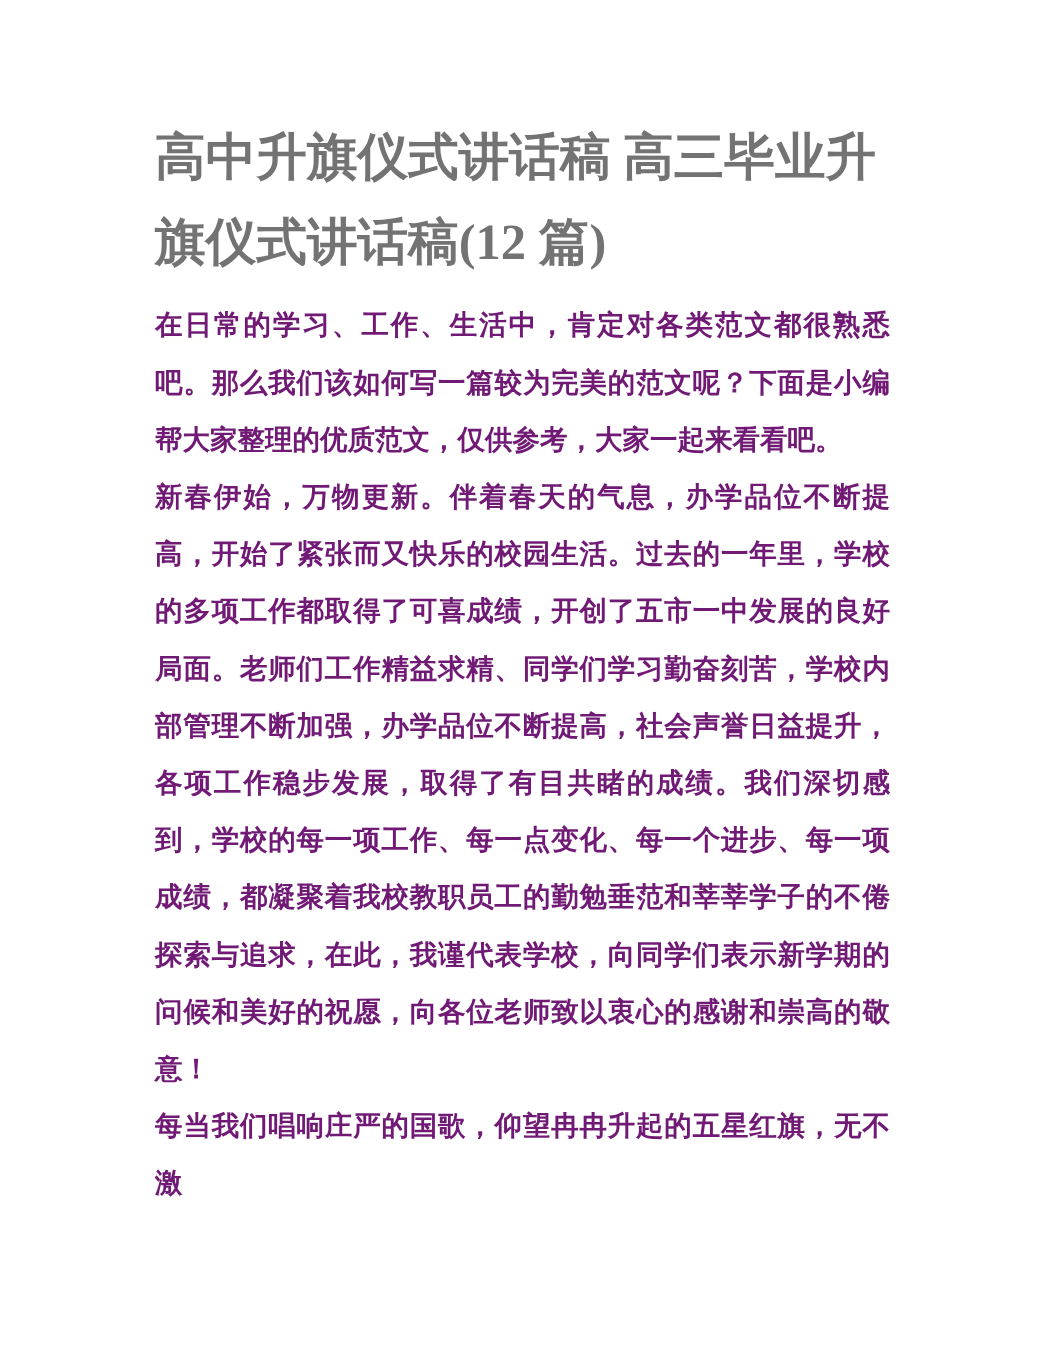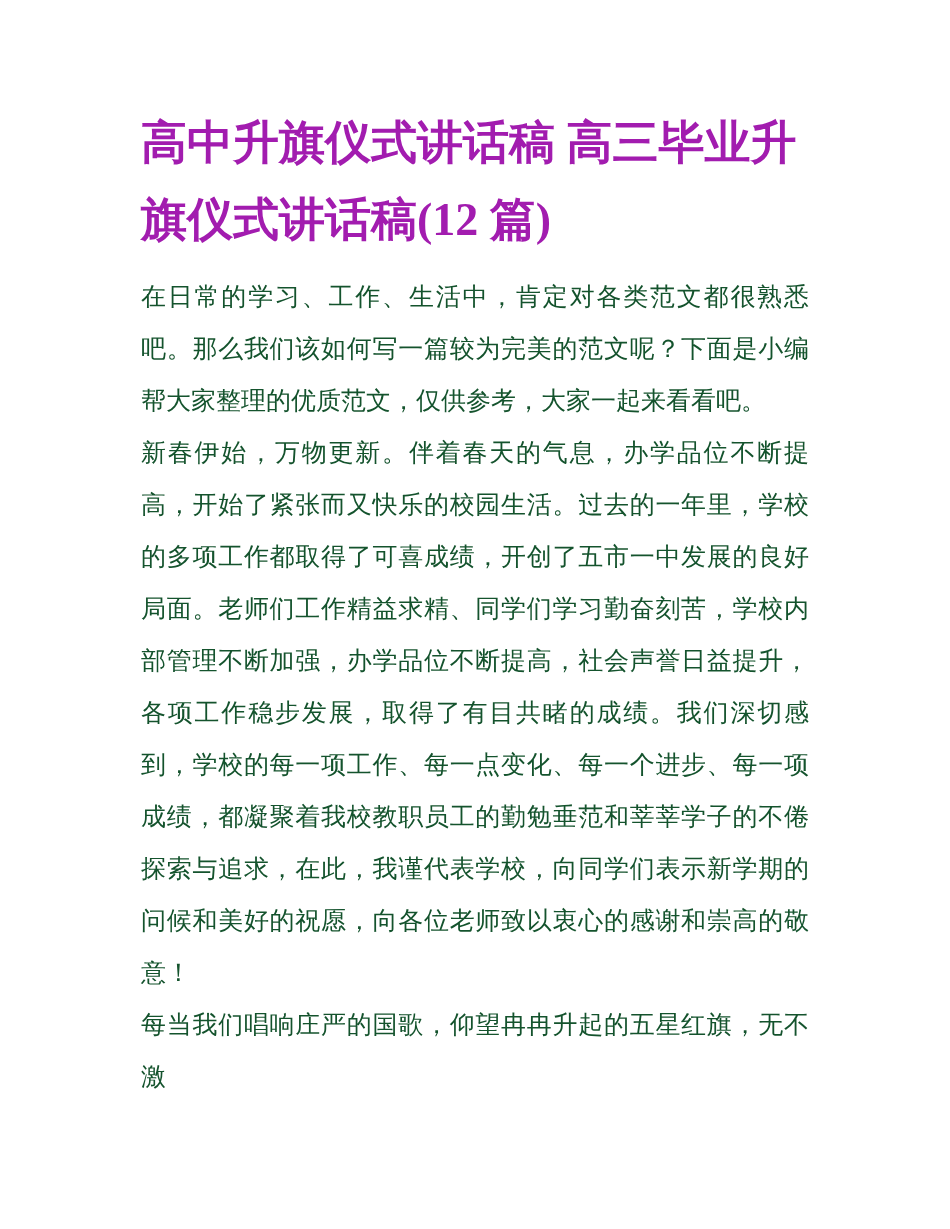--- a/index.html
+++ b/index.html
@@ -17,31 +17,31 @@
     width: 668px;
     margin-left: 141px;
     padding-top: 104px;
     box-sizing: content-box;
   }
   .doc-title {
     font-family: "Liberation Serif", "DejaVu Serif", serif;
     font-size: 46px;
     font-weight: 700;
     line-height: 77px;
-    color: #a21caf;
+    color: #737373;
     margin: 0 0 13px 0;
     text-align: left;
     letter-spacing: 0;
   }
   .doc-body p {
     font-family: "Liberation Serif", "DejaVu Serif", serif;
     font-size: 25px;
-    font-weight: 400;
+    font-weight: 700;
     line-height: 52px;
-    color: #14532d;
+    color: #701a75;
     margin: 0;
     padding: 0;
     text-align: justify;
     text-justify: inter-ideograph;
     word-break: break-all;
   }
 </style>
 </head>
 <body>
 

